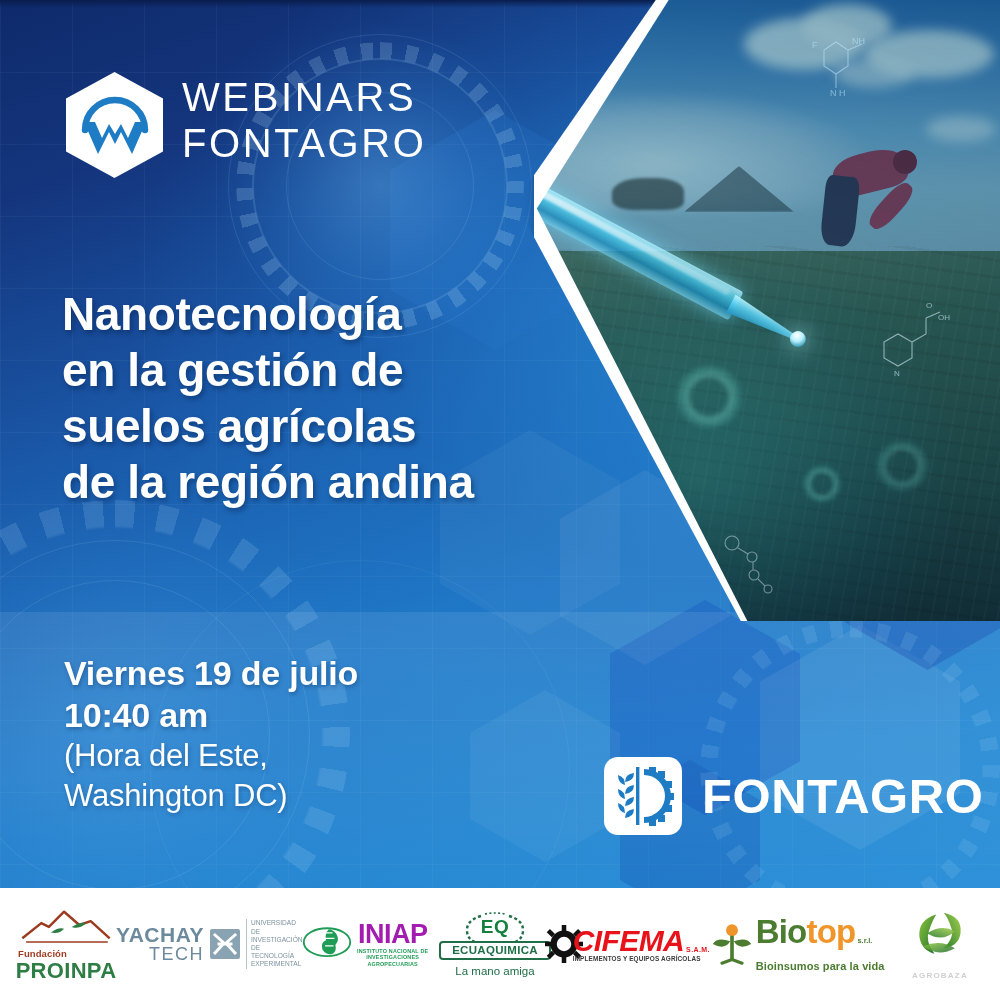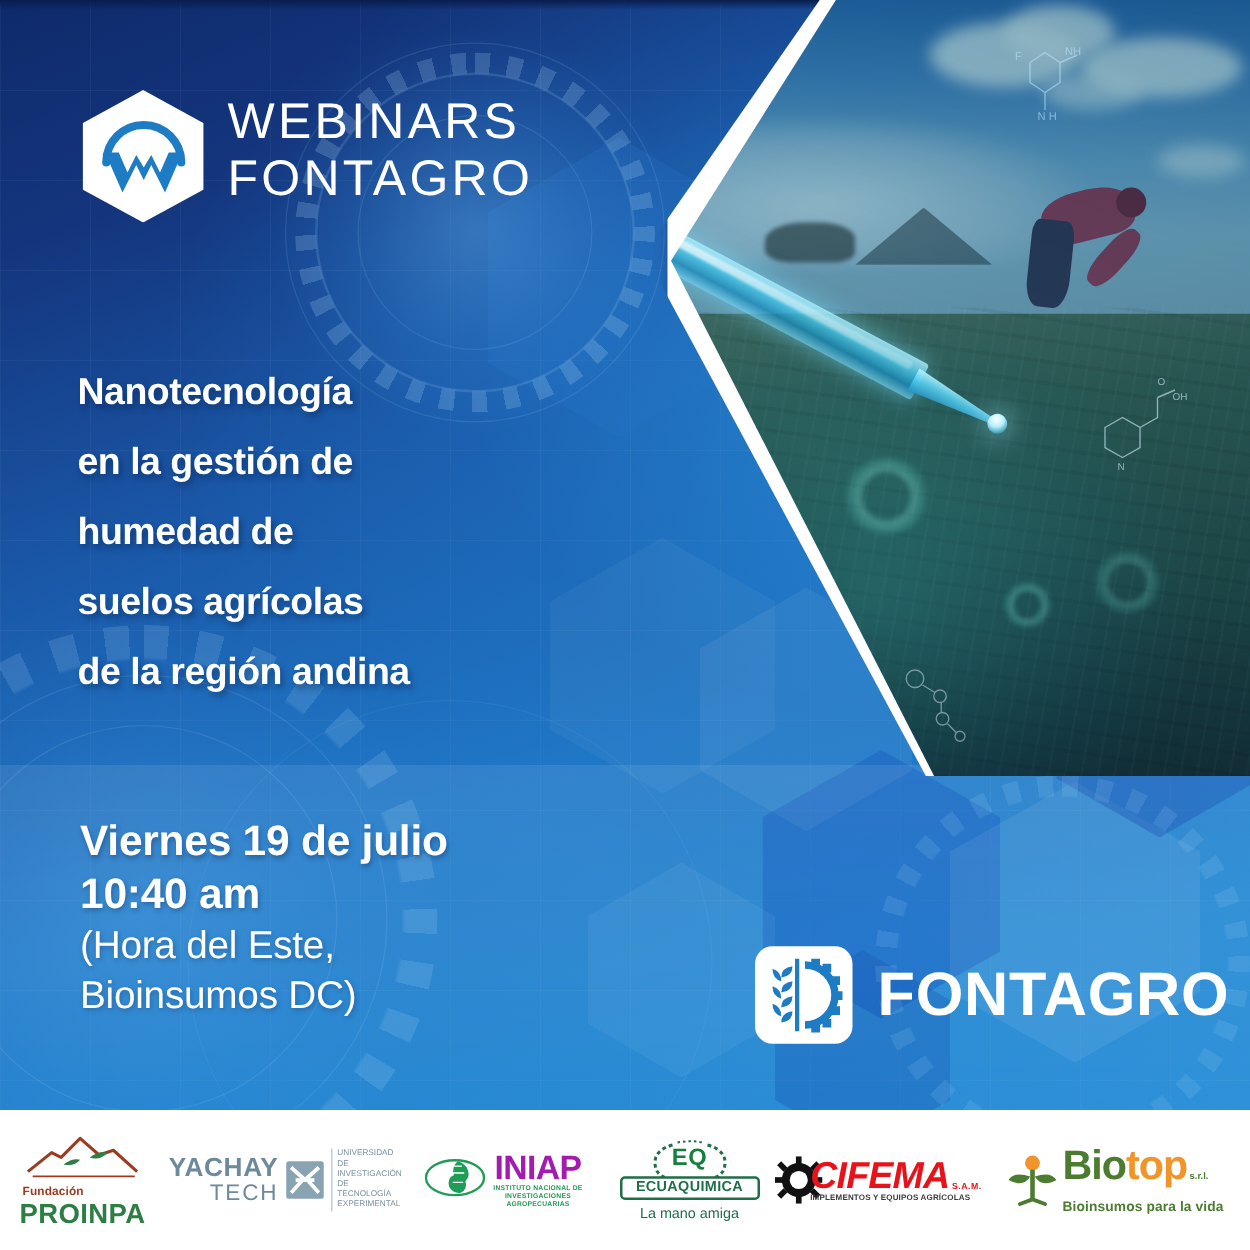--- a/index.html
+++ b/index.html
@@ -150,21 +150,21 @@
   }
   .wlogo-text{
     position:absolute; left:116px; top:4px;
     font-size:40px; line-height:46px; letter-spacing:2.6px;
     color:#ffffff; font-weight:300;
   }
 
   
   .title{
     position:absolute; left:62px; top:286px; width:600px;
-    font-size:30px; line-height:56px; font-weight:bold; color:#ffffff;
+    font-size:46px; line-height:56px; font-weight:bold; color:#ffffff;
     letter-spacing:-.4px;
     text-shadow:2px 3px 5px rgba(4,28,70,.45);
   }
 
   
   .datewrap{ position:absolute; left:64px; top:652px; width:440px; color:#ffffff; }
   .date-line{ font-size:34px; line-height:42px; font-weight:bold; letter-spacing:-.2px;
               text-shadow:1px 2px 4px rgba(4,28,70,.35); }
   .date-sub{ font-size:31px; line-height:40px; font-weight:400; letter-spacing:-.2px;
              text-shadow:1px 2px 4px rgba(4,28,70,.3); }
@@ -346,30 +346,29 @@
     </svg>
     <div class="wlogo-text">
       <div>WEBINARS</div>
       <div>FONTAGRO</div>
     </div>
   </div>
 
   <div class="title">
     <div>Nanotecnología</div>
     <div>en la gestión de</div>
-    <div>humedad de</div>
     <div>suelos agrícolas</div>
     <div>de la región andina</div>
   </div>
 
   <div class="datewrap">
     <div class="date-line">Viernes 19 de julio</div>
     <div class="date-line">10:40 am</div>
     <div class="date-sub">(Hora del Este,</div>
-    <div class="date-sub">Bioinsumos DC)</div>
+    <div class="date-sub">Washington DC)</div>
   </div>
 
   <div class="flogo">
     <div class="flogo-badge"></div>
     <svg style="position:absolute;left:9px;top:8px;width:62px;height:62px;" viewBox="0 0 62 62">
       <g fill="#1d7cc4">
         <rect x="23" y="2" width="3.4" height="58"></rect>
         <path d="M21 8 q-9 1 -9 9 q9 -1 9 -9 Z"></path>
         <path d="M21 20 q-9 1 -9 9 q9 -1 9 -9 Z"></path>
         <path d="M21 32 q-9 1 -9 9 q9 -1 9 -9 Z"></path>
@@ -490,15 +489,36 @@
       <div style="margin-left:3px;">
         <div style="display:flex;align-items:flex-end;">
           <span class="bi-1">Bio</span>
           <span class="bi-2">top</span>
           <span class="bi-srl" style="margin-left:2px;margin-bottom:3px;">s.r.l.</span>
         </div>
         <div class="bi-sub">Bioinsumos para la vida</div>
       </div>
     </div>
 
+    <div class="sponsor ag">
+      <div>
+        <svg viewBox="0 0 60 60" style="width:56px;height:56px;">
+          <defs>
+            <linearGradient id="lg1" x1="0" y1="0" x2="1" y2="1">
+              <stop offset="0%" stop-color="#8dc63f"></stop>
+                <stop offset="100%" stop-color="#1e6b2a"></stop>
+            </linearGradient>
+            <linearGradient id="lg2" x1="1" y1="0" x2="0" y2="1">
+              <stop offset="0%" stop-color="#a6d34f"></stop>
+                <stop offset="100%" stop-color="#2b7a2e"></stop>
+            </linearGradient>
+          </defs>
+          <path d="M34 4 q20 4 18 22 q-2 14 -18 16 q12 -12 8 -22 q-3 -10 -8 -16 Z" fill="url(#lg2)"></path>
+          <path d="M26 6 q-20 6 -18 24 q2 14 16 18 q-10 -14 -6 -24 q4 -12 8 -18 Z" fill="url(#lg1)"></path>
+          <path d="M16 26 q16 -10 30 -2 q-14 12 -30 2 Z" fill="url(#lg2)" opacity=".9"></path>
+          <path d="M12 40 q18 -8 34 2 q-18 10 -34 -2 Z" fill="url(#lg1)" opacity=".85"></path>
+        </svg>
+        <div class="ag-t">AGROBAZA</div>
+      </div>
+    </div>
 
   </div>
 </div>
 
 </body></html>

